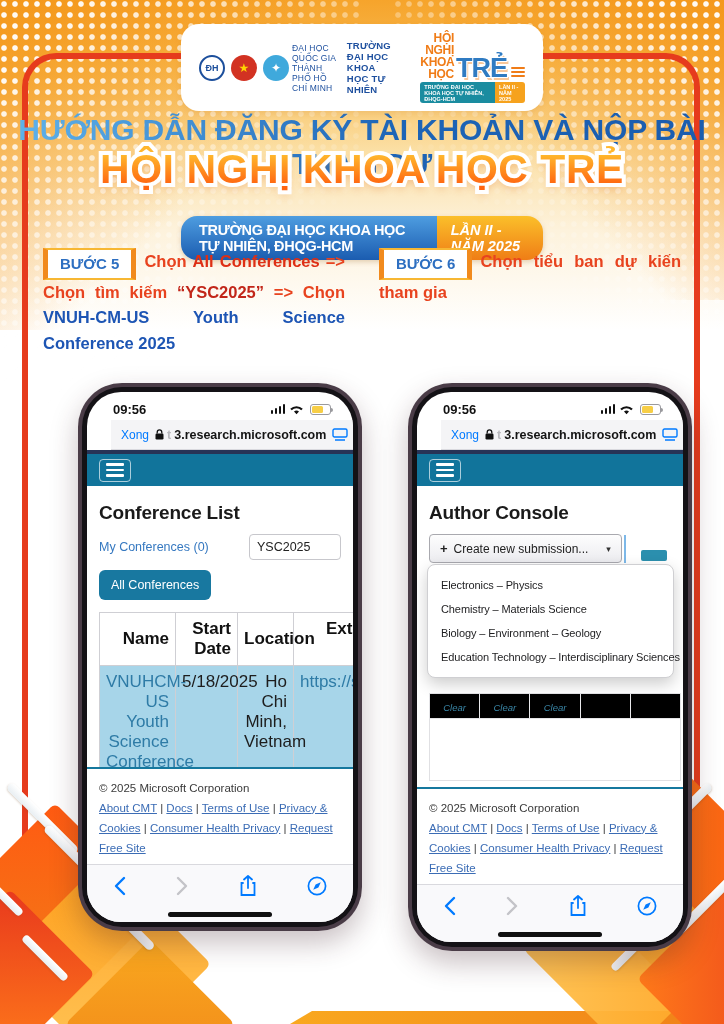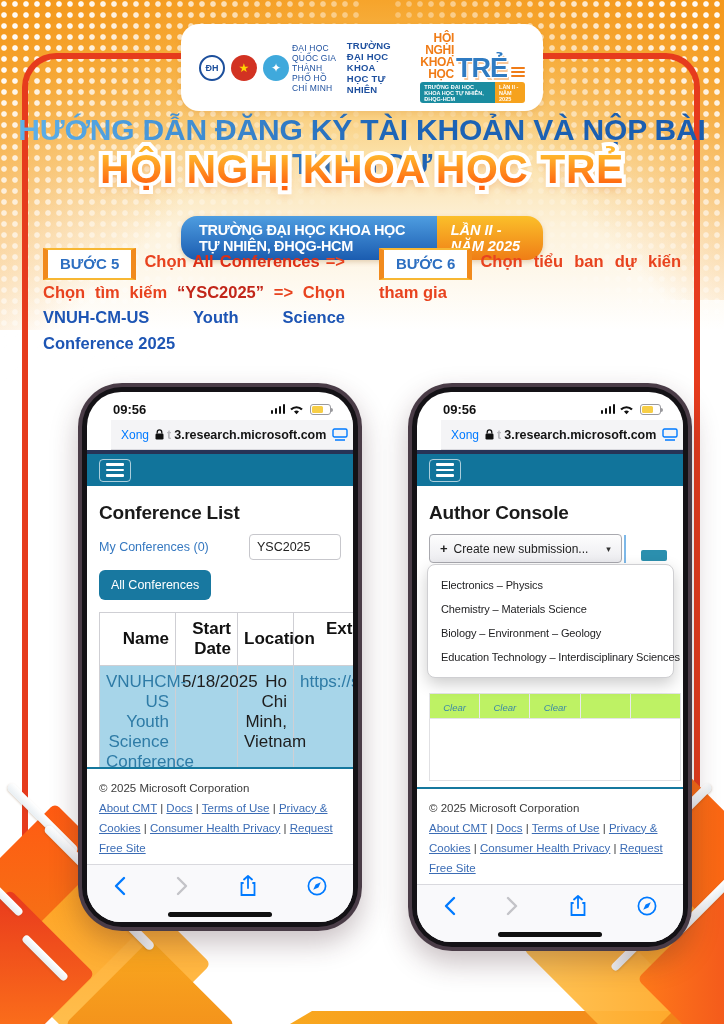--- a/index.html
+++ b/index.html
@@ -136,21 +136,21 @@
   .btn-create { display:inline-flex; align-items:center; gap:6px; background:linear-gradient(180deg,#fdfdfd,#ececf0);
     border:1px solid #a9a9af; border-radius:4px; padding:6px 10px; font-size:12px; color:#222; font-family:inherit; }
   .btn-create .plus { font-weight:bold; font-size:13px; }
   .btn-create .caret { font-size:9px; margin-left:12px; color:#333; }
   .focus-line { width:2px; height:28px; background:#7db8e8; }
   .teal-sliver { position:absolute; top:64px; right:16px; width:26px; height:11px; background:#2b8fae; border-radius:2px; }
   .dropdown { position:absolute; left:10px; right:9px; top:78px; background:#fff; border:1px solid #cfcfd2;
     border-radius:8px; box-shadow:0 6px 16px rgba(0,0,0,.2); padding:8px 0; z-index:4; }
   .dropdown .item { padding:6px 0 6px 13px; font-size:11px; color:#1d1d1f; white-space:nowrap; letter-spacing:-.1px; }
   .gap-filler { height:130px; }
-  .filter-row { display:flex; width:252px; border:1px solid #e4e4e7; background:#bef264; }
+  .filter-row { display:flex; width:252px; border:1px solid #e4e4e7; background:#000000; }
   .filter-row .cell { flex:1; border-right:1px solid #e9e9ec; text-align:center; padding:3px 0; }
   .filter-row .cell:last-child { border-right:none; }
   .filter-row .clear { font-size:9.5px; font-style:italic; color:#3a87a8; }
   .empty-body { flex:1; border:1px solid #e0e0e3; border-top:none; background:#fff; margin-bottom:6px; min-height:60px; width:252px; }
 
   
   .deco { position:absolute; z-index:5; pointer-events:none; }
   .deco i { position:absolute; display:block; }
   .deco .blk { border-radius:6px; }
   .deco .streak { background:linear-gradient(180deg,#ffffff,#e8eef2); border-radius:8px;

